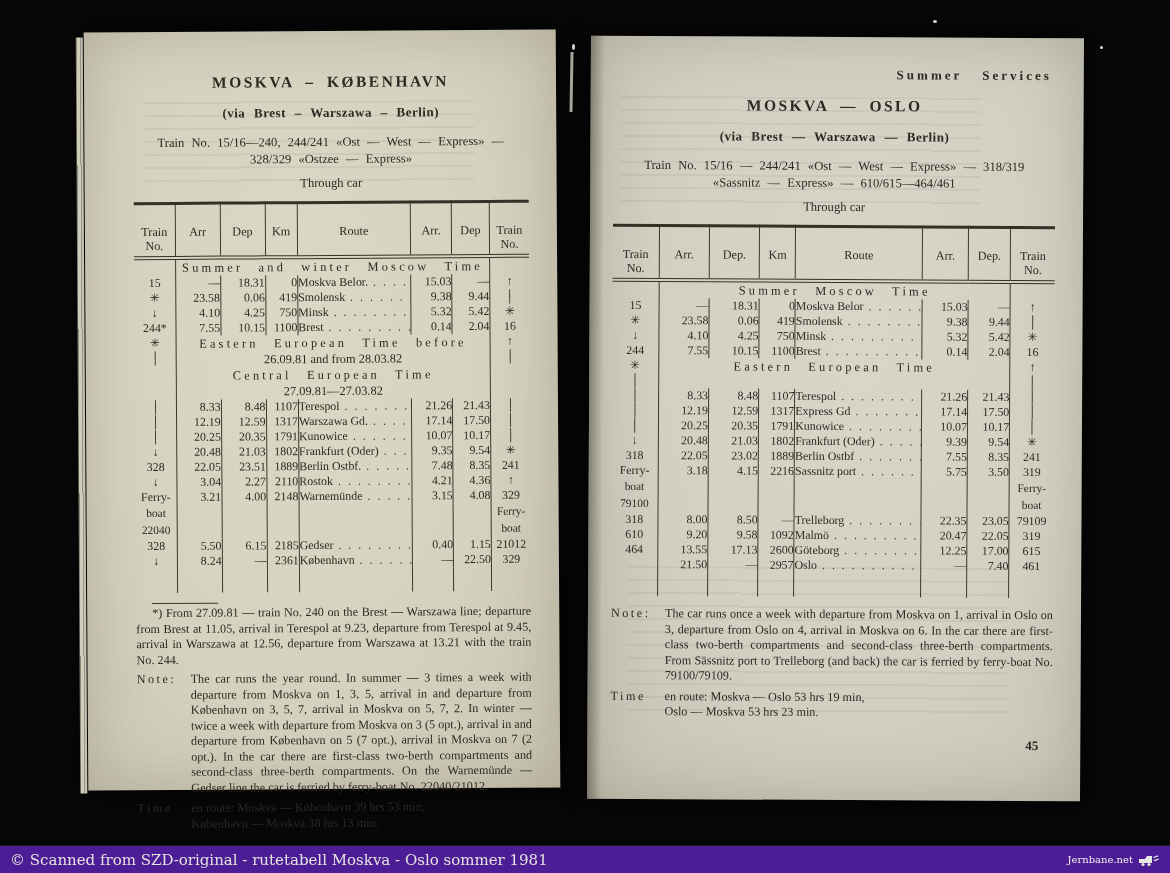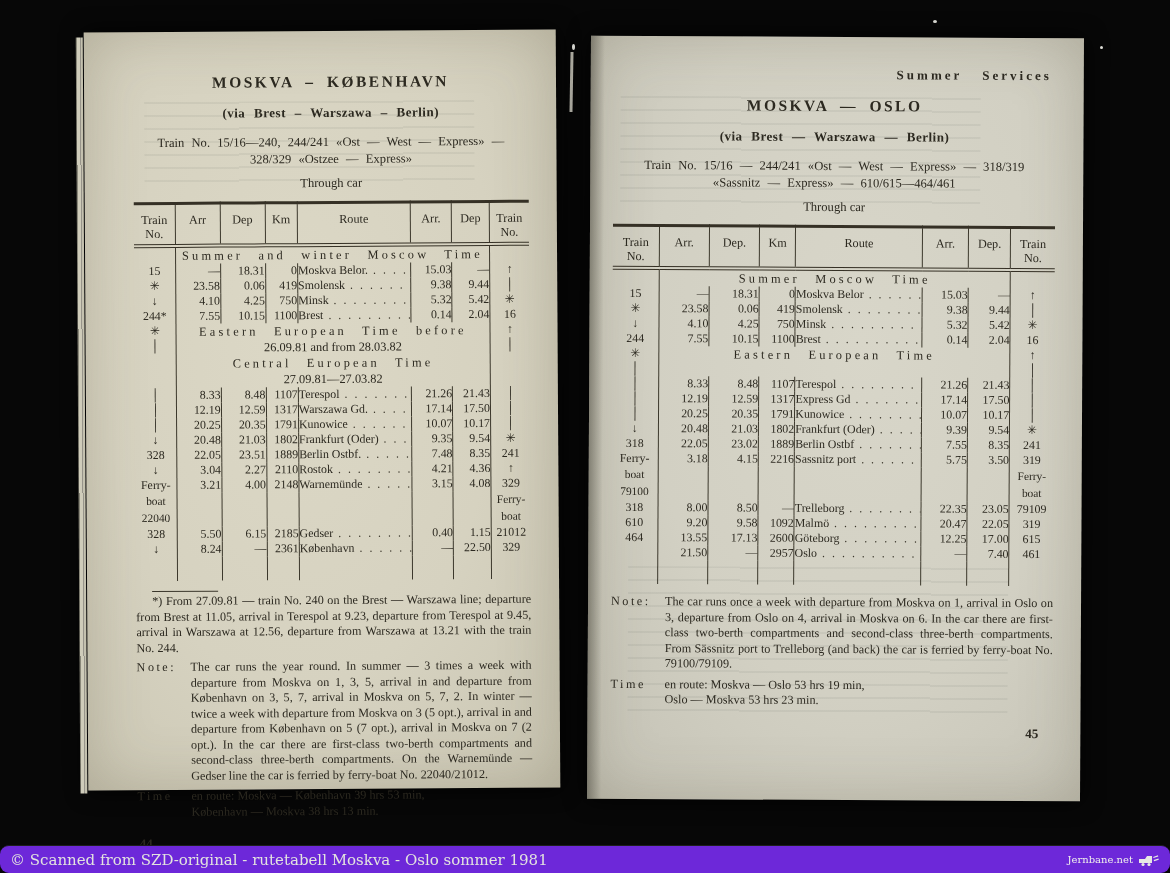--- a/index.html
+++ b/index.html
@@ -27,21 +27,21 @@
 
   .running-head{font-weight:bold;font-size:13px;letter-spacing:3px;word-spacing:14px;text-align:right;padding-right:4px;margin-bottom:14px;}
   .pg-title{text-align:center;font-weight:bold;font-size:15.5px;letter-spacing:2.5px;word-spacing:5px;margin:0 0 14px 0;}
   .pg-via{text-align:center;font-weight:bold;font-size:13px;letter-spacing:.5px;word-spacing:5px;margin-bottom:13px;}
   .pg-train{text-align:center;font-size:12.6px;word-spacing:4px;line-height:17px;}
   .pg-through{text-align:center;font-size:12.6px;margin:8px 0 10px 0;}
 
   
   table.tt{border-collapse:collapse;width:100%;border-top:3px solid #353025;table-layout:fixed;}
   table.tt th,table.tt td{font-size:11.9px;line-height:15px;padding:0;vertical-align:top;font-weight:normal;}
-  table.tt th{border-bottom:4px double #353025;text-align:center;font-size:12.2px;line-height:14px;padding:8px 0 3px 0;white-space:pre-line;margin-left:22px;}
+  table.tt th{border-bottom:4px double #353025;text-align:center;font-size:12.2px;line-height:14px;padding:20px 0 3px 0;white-space:pre-line;margin-left:22px;}
   .bl{border-left:1.4px solid #3c382c;}
   td.c1,td.c8{text-align:center;white-space:pre-line;font-size:11.6px;}
   td.c2,td.c3,td.c6,td.c7{text-align:right;padding-right:7px;}
   td.c4{text-align:right;padding-right:3px;}
   td.c5{padding-left:5px;}
   .route-wrap{display:flex;}
   .route-name{white-space:nowrap;}
   .leader{flex:1;overflow:hidden;white-space:nowrap;letter-spacing:2px;padding-left:5px;color:#3c382c;}
   td.heading{text-align:center;padding:13px 0 8px 0;}
   td.heading div{font-size:12.4px;line-height:16px;}
@@ -59,23 +59,23 @@
   .time-row{display:flex;margin-top:5px;}
   .time-body{flex:1;text-align:left;}
   .pg-num{font-weight:bold;font-size:13px;margin-top:16px;}
   .pg-num.right{text-align:right;padding-right:14px;}
   .pg-num.left{padding-left:2px;}
 
   
   .bleed{position:absolute;opacity:.06;background:repeating-linear-gradient(180deg,#24302c 0 2px,transparent 2px 13px);pointer-events:none;}
 
   
-  .caption-bar{position:absolute;left:0;right:0;bottom:0;height:27px;background:#6d28d9;border-top:1px solid #1e1e1e;
+  .caption-bar{position:absolute;left:0;right:0;bottom:0;height:27px;background:#4c1d95;border-top:1px solid #1e1e1e;
       display:flex;justify-content:space-between;align-items:center;padding:0 10px;color:#e3e3df;
-      font-family:"DejaVu Serif","Liberation Serif",serif;font-size:15px;border-radius:9px;}
+      font-family:"DejaVu Serif","Liberation Serif",serif;font-size:15px;}
   .brand{display:flex;align-items:center;gap:5px;font-size:10px;color:#f0f0ec;}
 </style>
 </head>
 <body>
 
 <div class="scan">
 
   <div class="gap-glint"></div>
   <div class="speck" style="left:933px;top:20px;width:4px;height:3px;"></div>
   <div class="speck" style="left:1100px;top:46px;width:3px;height:3px;"></div>

